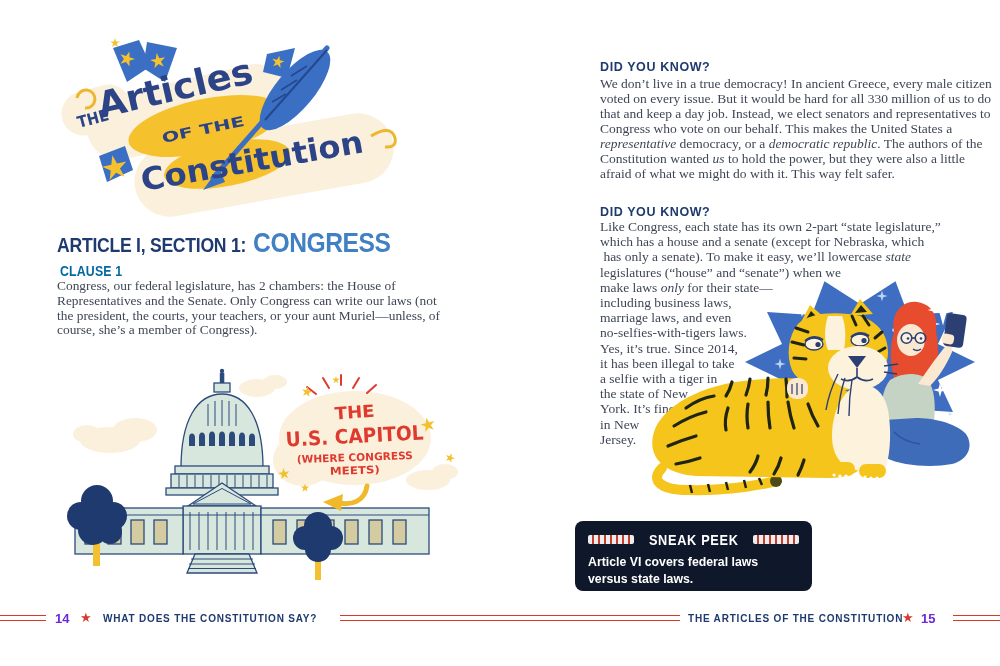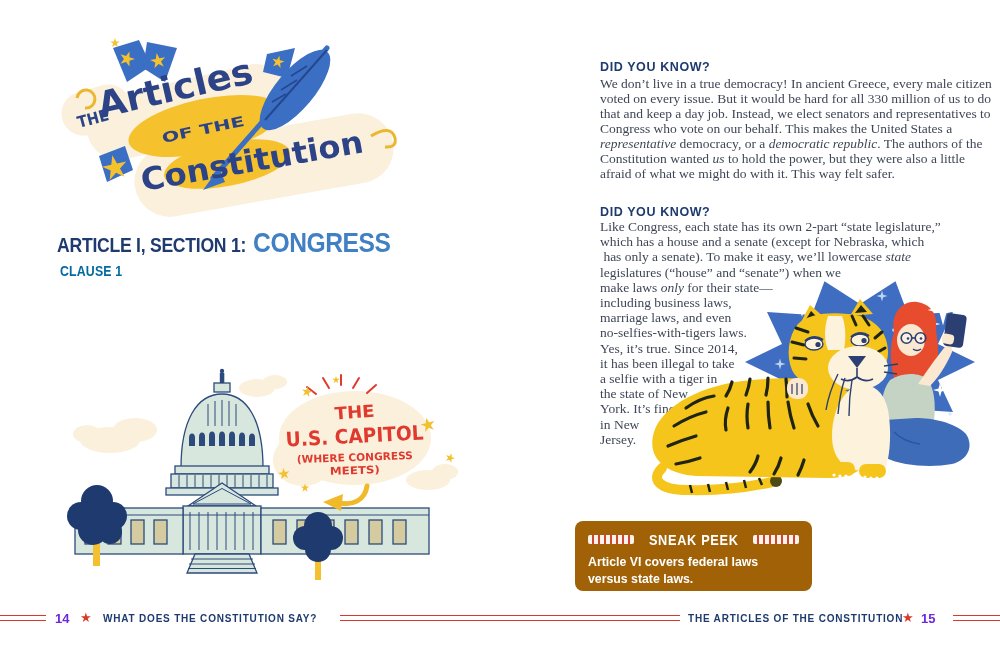--- a/index.html
+++ b/index.html
@@ -13,21 +13,21 @@
   .sec-title{font-family:"Liberation Sans",sans-serif;font-weight:bold;font-size:28px;color:#4180c2;letter-spacing:-.5px;margin-left:8px;}
   .clause-label{left:60px;top:263px;font-family:"Liberation Sans",sans-serif;font-weight:bold;font-size:14px;color:#0369a1;letter-spacing:.2px;}
   .body-text{font-size:13.4px;line-height:14.8px;color:#3f4656;}
   .clause-text{left:57px;top:279px;width:398px;}
   
   .dyk-head{font-family:"Liberation Sans",sans-serif;font-weight:bold;font-size:12.5px;color:#1e3a6e;letter-spacing:.6px;}
   .p1{left:600px;top:60px;width:393px;font-size:13.5px;line-height:15px;}
   .p2{left:600px;top:203px;font-size:13.5px;line-height:15.2px;}
   .tline{white-space:pre;}
   
-  .sneak{left:575px;top:505px;width:237px;height:70px;background:#a16207;border-radius:8px;
+  .sneak{left:575px;top:505px;width:237px;height:70px;background:#0f172a;border-radius:8px;
          box-sizing:border-box;padding:10px 13px 8px;}
   .sneak-titlerow{display:flex;align-items:center;justify-content:center;gap:7px;}
   .sneak-bar{width:50px;height:9px;border-radius:2px;
              background:repeating-linear-gradient(90deg,rgba(255,255,255,.92) 0 4px,rgba(217,65,46,.9) 4px 6px);}
   .sneak-title{font-family:"Liberation Sans",sans-serif;font-weight:bold;font-size:15px;color:#ffffff;
                letter-spacing:.8px;display:inline-block;transform:scaleX(.85);white-space:nowrap;}
   .sneak-body{margin-top:6px;font-family:"Liberation Sans",sans-serif;font-weight:600;font-size:12.3px;
               line-height:1.35;color:#ffffff;}
   
   .rule{height:6px;border-top:1.8px solid #d8392b;border-bottom:1.8px solid #d8392b;box-sizing:border-box;}
@@ -84,20 +84,21 @@
       <text transform="translate(88,153) rotate(-10)" font-size="31" textLength="225" lengthAdjust="spacingAndGlyphs">Constitution</text>
     </g>
   </svg>
 
   <div class="abs sec-head">
     <span class="condense"><span class="sec-kicker">ARTICLE I, SECTION 1:</span><span class="sec-title">CONGRESS</span></span>
   </div>
   <div class="abs clause-label">
     <span class="condense">CLAUSE 1</span>
   </div>
+  <div class="abs body-text clause-text">Congress, our federal legislature, has 2 chambers: the House of Representatives and the Senate. Only Congress can write our laws (not the president, the courts, your teachers, or your aunt Muriel—unless, of course, she’s a member of Congress).</div>
 
   <svg class="abs" style="left:35px;top:368px;" width="430" height="225" viewBox="0 0 430 225">
     <defs>
       <path id="cstar" d="M0,-10L2.25,-3.09L9.51,-3.09L3.63,1.18L5.88,8.09L0,3.82L-5.88,8.09L-3.63,1.18L-9.51,-3.09L-2.25,-3.09Z"></path>
     </defs>
     <g fill="#faf0dc">
       <ellipse cx="75" cy="72" rx="30" ry="13"></ellipse>
         <ellipse cx="100" cy="62" rx="22" ry="12"></ellipse>
         <ellipse cx="52" cy="66" rx="14" ry="9"></ellipse>
       <ellipse cx="222" cy="20" rx="18" ry="9"></ellipse>

